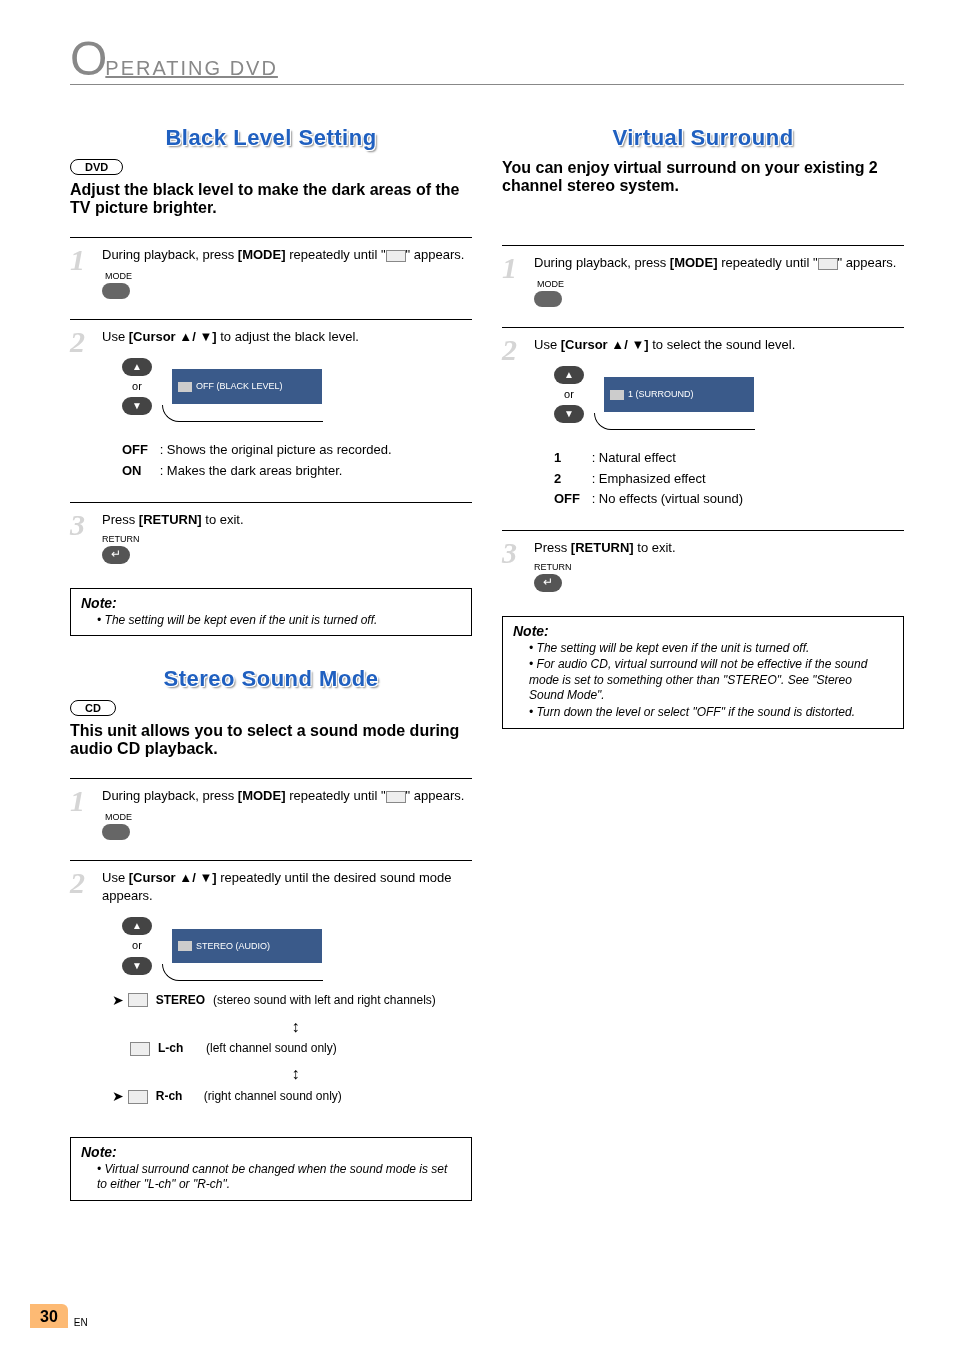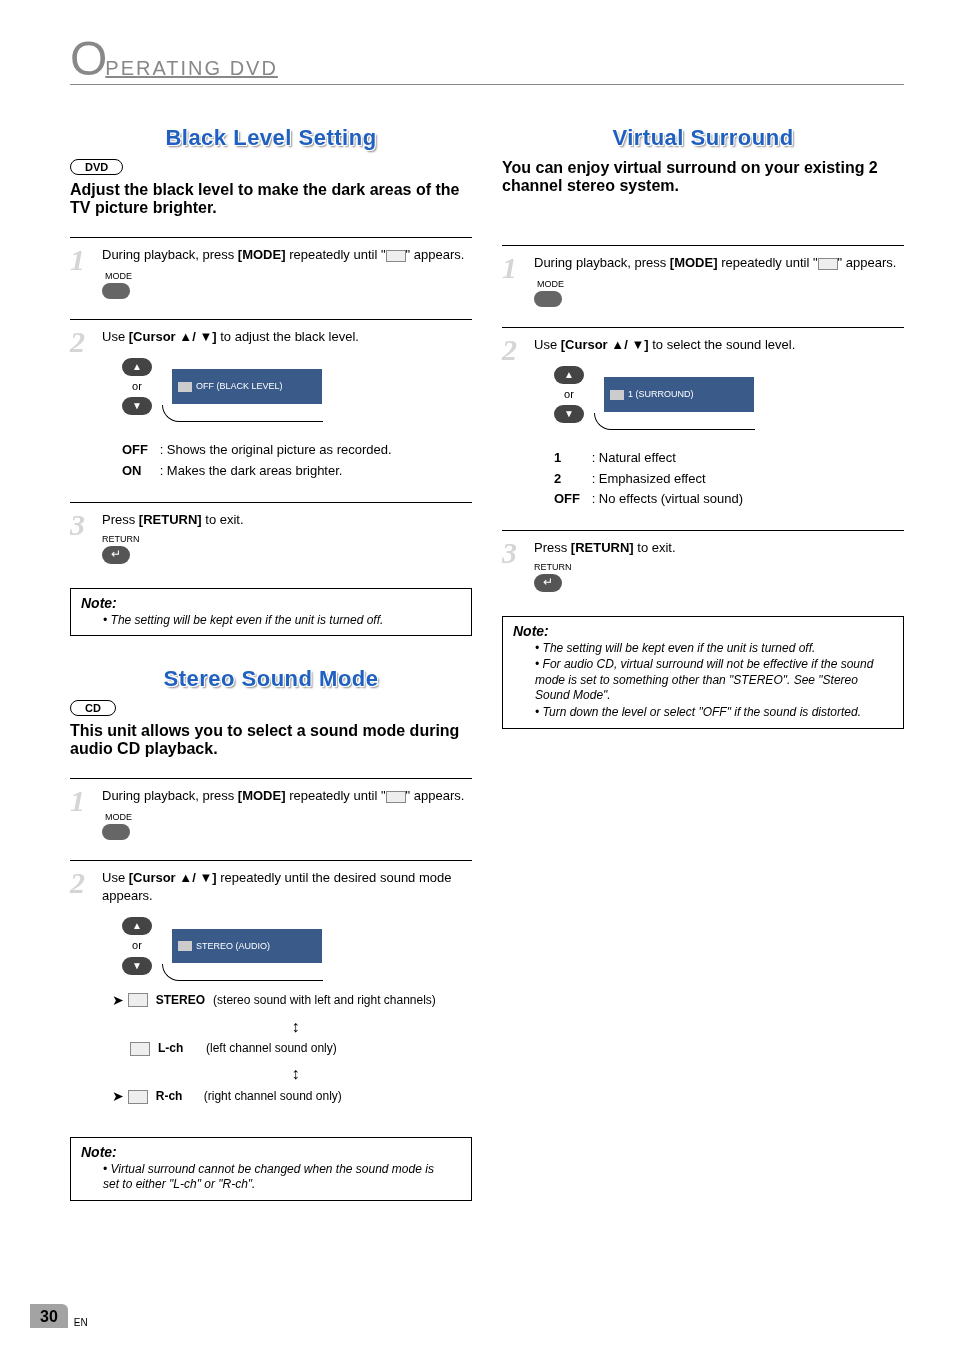--- a/index.html
+++ b/index.html
@@ -180,21 +180,21 @@
     margin-top: 4px;
   }
   .note-title {
     font-weight: bold;
     font-style: italic;
     font-size: 14px;
     margin-bottom: 2px;
   }
   .note-box ul { list-style: none; padding-left: 6px;}
   .note-box li::before { content: "• "; }
-  .note-box li { margin: 1px 16px; line-height: 1.3; }
+  .note-box li { margin: 1px 10px; line-height: 1.3; }
   .icon-inline {
     display: inline-block;
     width: 20px;
     height: 12px;
     border: 1px solid #888;
     background: #eee;
     vertical-align: middle;
   }
   .cycle {
     margin-left: 10px;
@@ -225,21 +225,21 @@
   .side-arrow { font-size: 14px; margin-right: -4px;}
   .page-number {
     position: absolute;
     bottom: 20px;
     left: 30px;
     display: flex;
     align-items: flex-end;
     gap: 6px;
   }
   .pn-tab {
-    background: #a3a3a3;
+    background: #fdba74;
     padding: 4px 10px 2px 10px;
     font-weight: bold;
     font-size: 16px;
     border-radius: 0 6px 0 0;
   }
   .pn-en { font-size: 10px; }
   .bold { font-weight: bold; }
   .bullet-para { margin: 8px 0 8px 4px; font-size: 12px;}
   .bullet-para::before { content: "• ";}
 </style>

